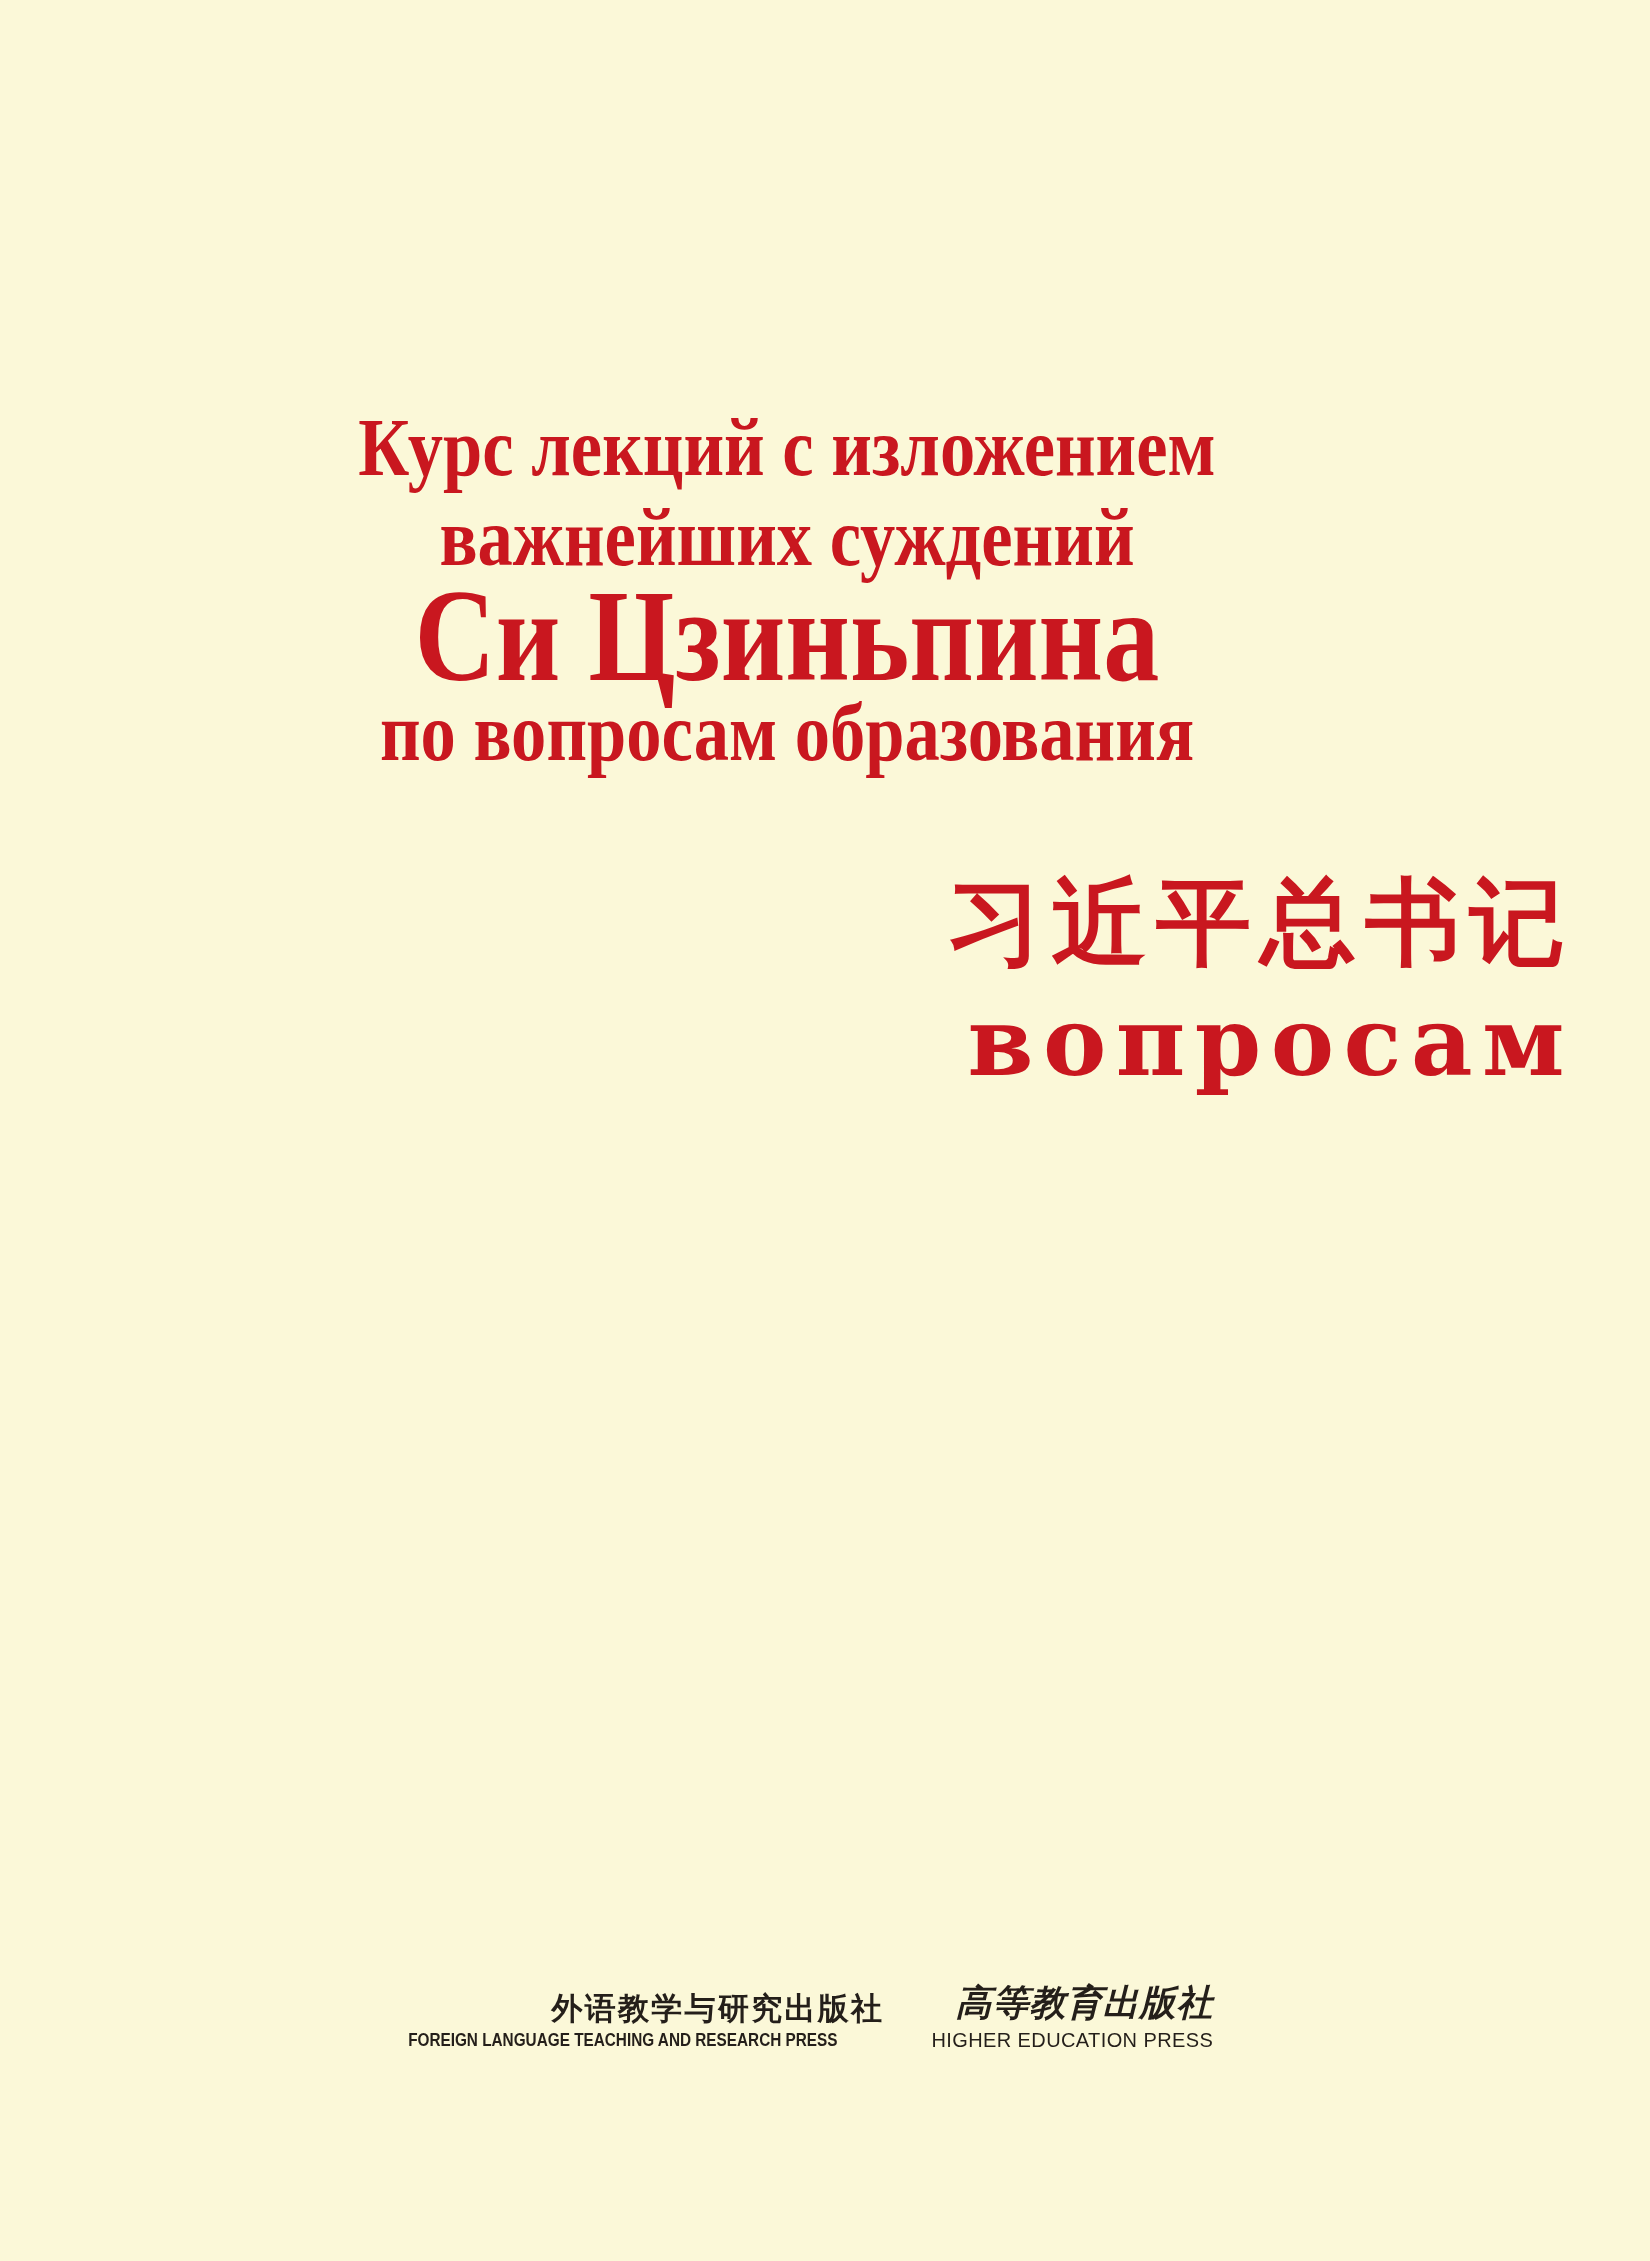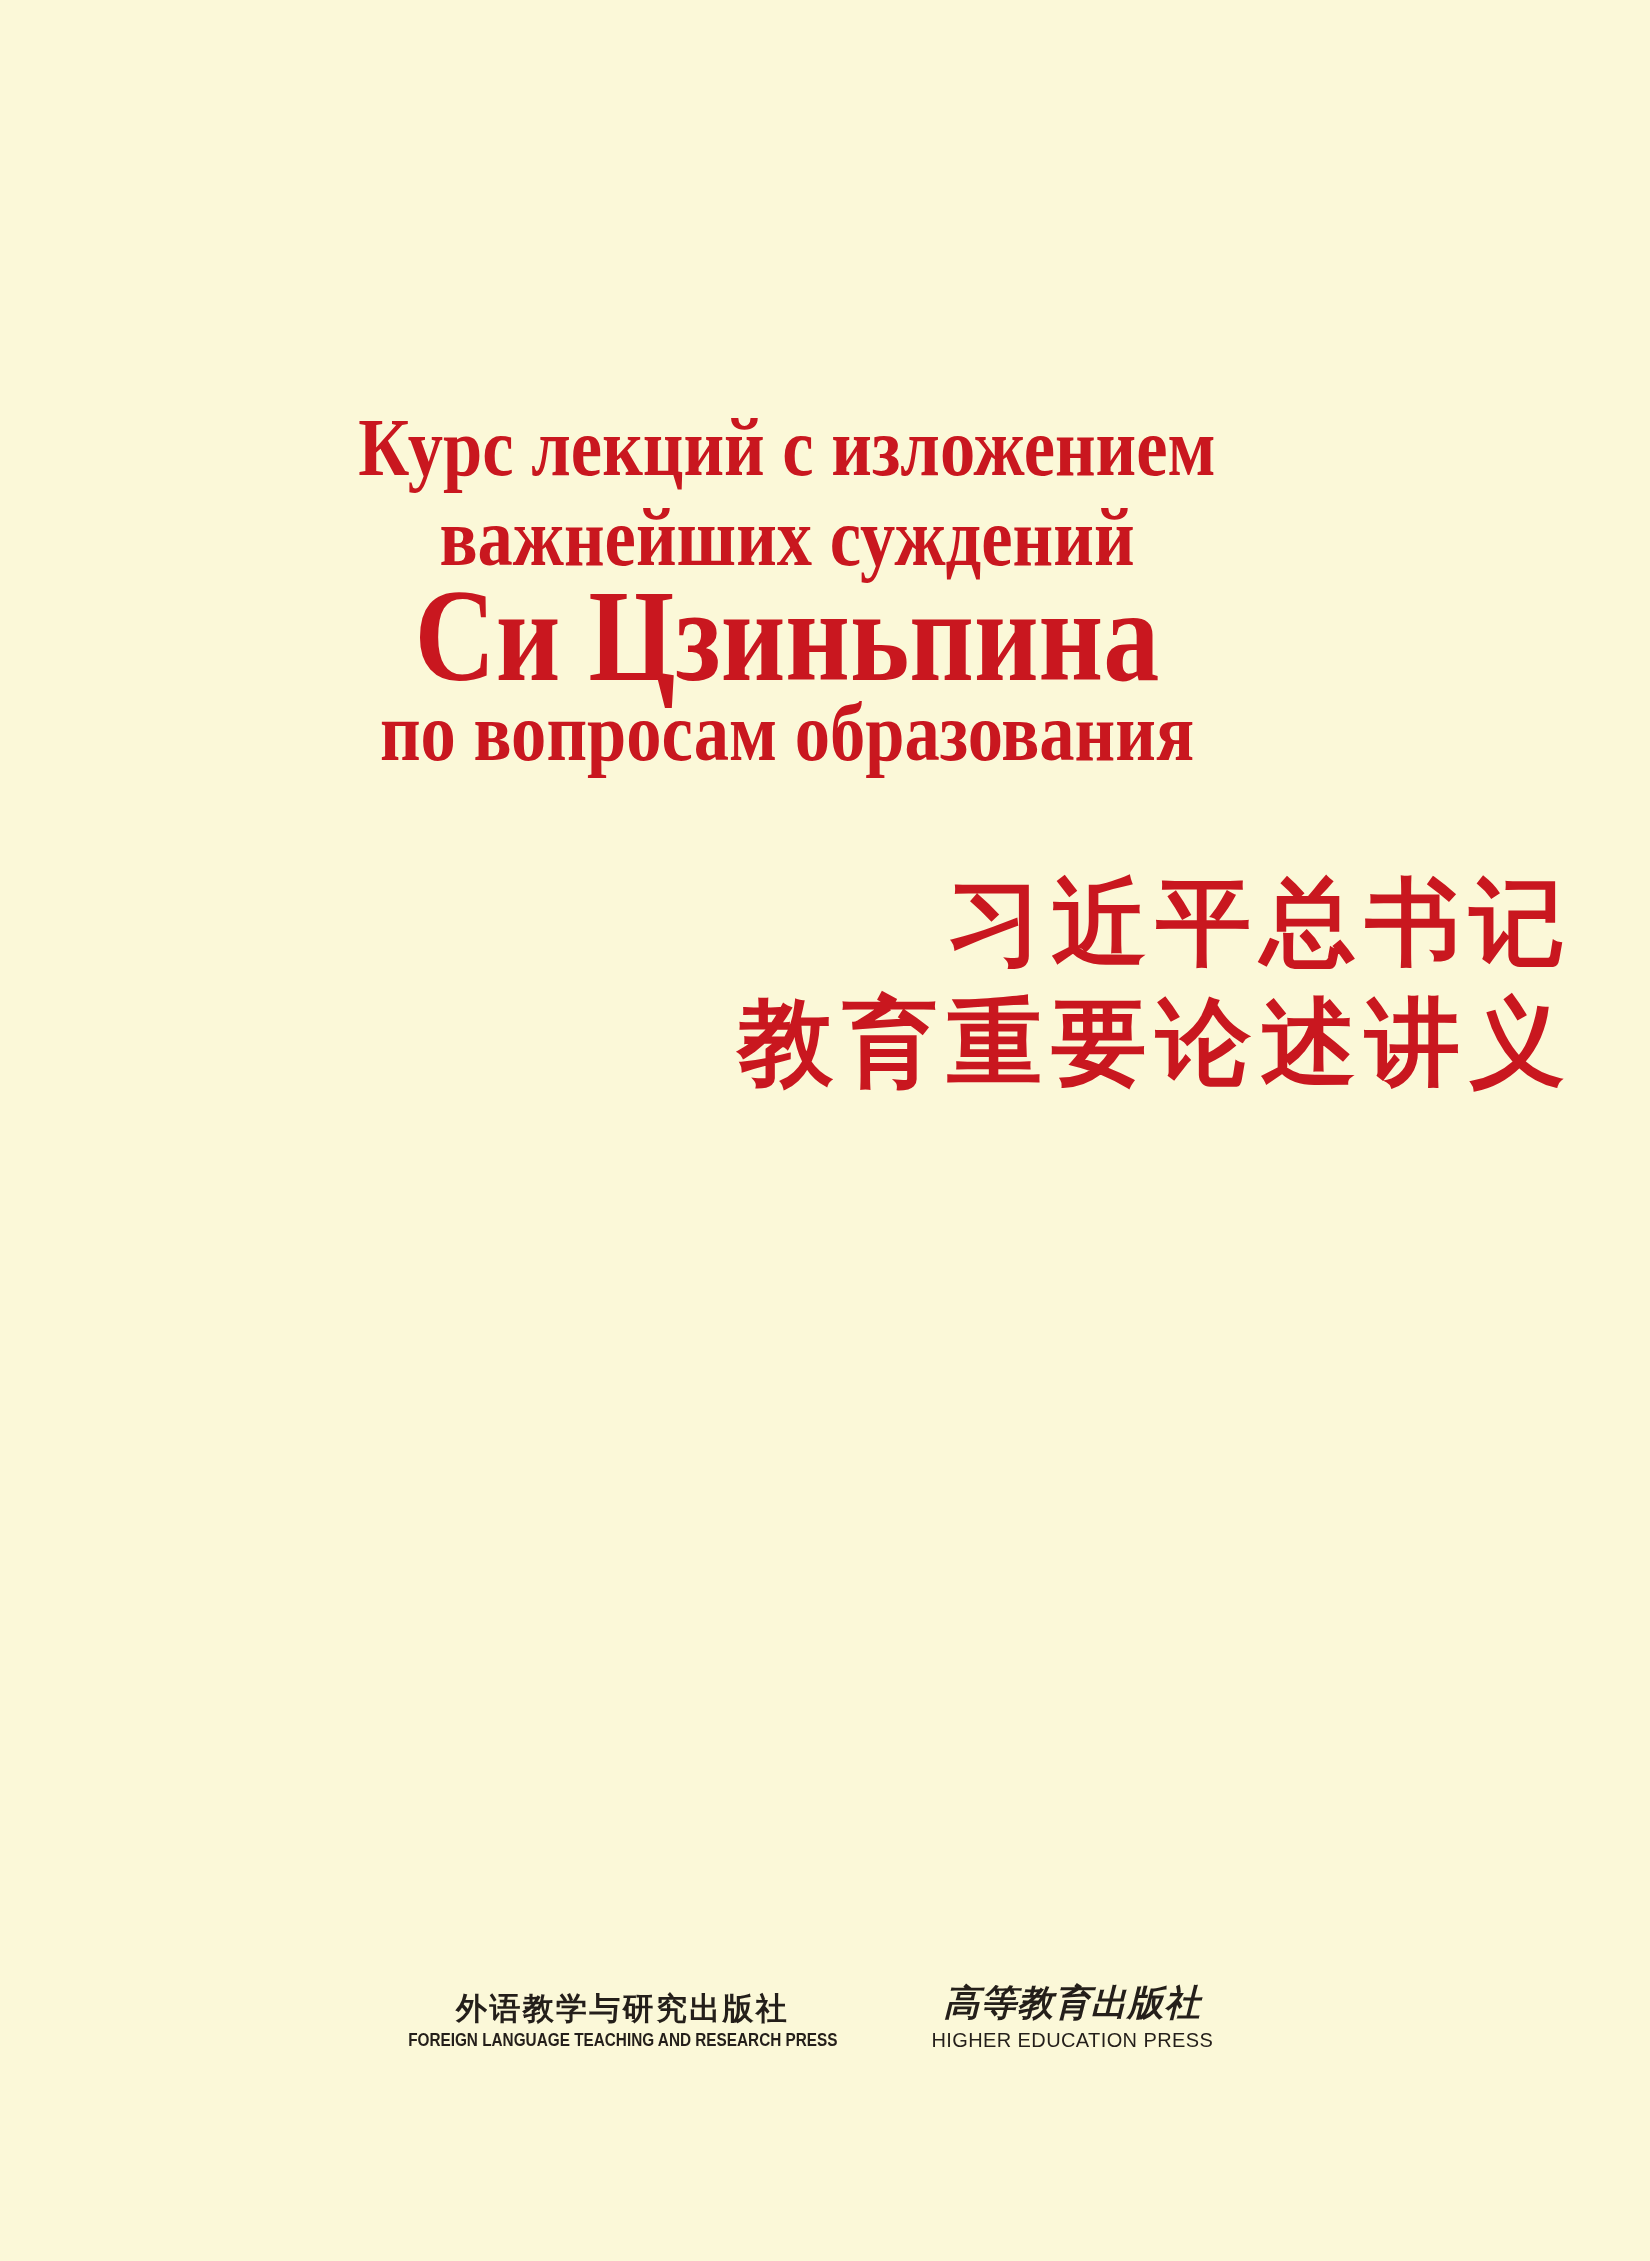--- a/index.html
+++ b/index.html
@@ -58,21 +58,21 @@
     width: 1574px;
     display: flex;
     justify-content: center;
     align-items: flex-end;
     gap: 47px;
     color: var(--ink, #241F1A);
   }
   .publisher {
     display: flex;
     flex-direction: column;
-    align-items: center;
+    align-items: flex-end;
   }
   .pub-cn {
     font-family: "DejaVu Sans", sans-serif;
     font-weight: bold;
     font-size: 31px;
     letter-spacing: 2.3px;
     line-height: 1.1;
     white-space: nowrap;
   }
   .pub-cn-script {
@@ -112,21 +112,21 @@
   <div class="ru-line ru-small ru-1">Курс лекций с изложением</div>
 
   <div class="ru-line ru-small ru-2">важнейших суждений</div>
 
   <div class="ru-line ru-big ru-3">Си Цзиньпина</div>
 
   <div class="ru-line ru-small ru-4">по вопросам образования</div>
 
   <div class="cn-line cn-1">习近平总书记</div>
 
-  <div class="cn-line cn-2">教育重要论述讲义</div>
+  <div class="cn-line cn-2">вопросам</div>
 
   <div class="publishers">
 
     <div class="publisher">
       <div class="pub-cn">外语教学与研究出版社</div>
       <div class="pub-en">FOREIGN LANGUAGE TEACHING AND RESEARCH PRESS</div>
     </div>
 
     <div class="publisher">
       <div class="pub-cn-script">高等教育出版社</div>

